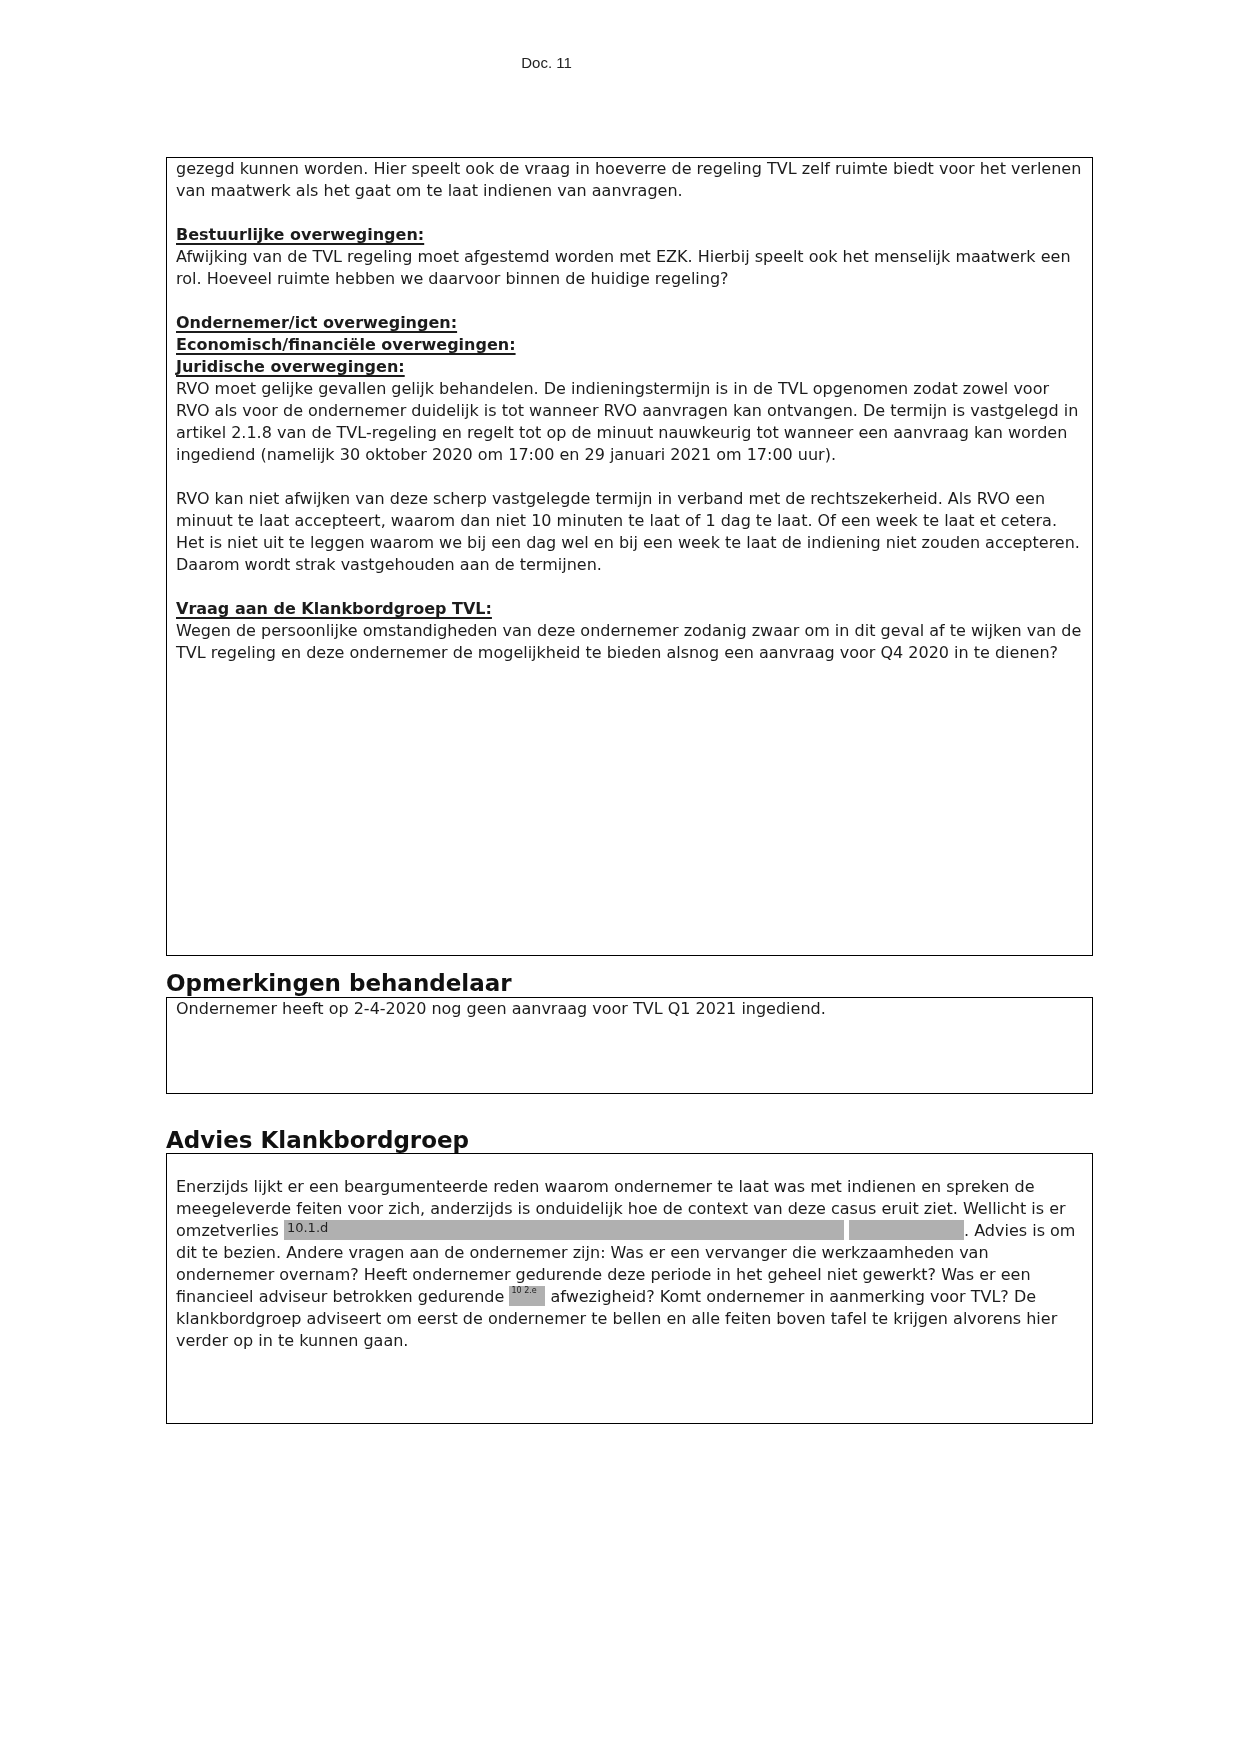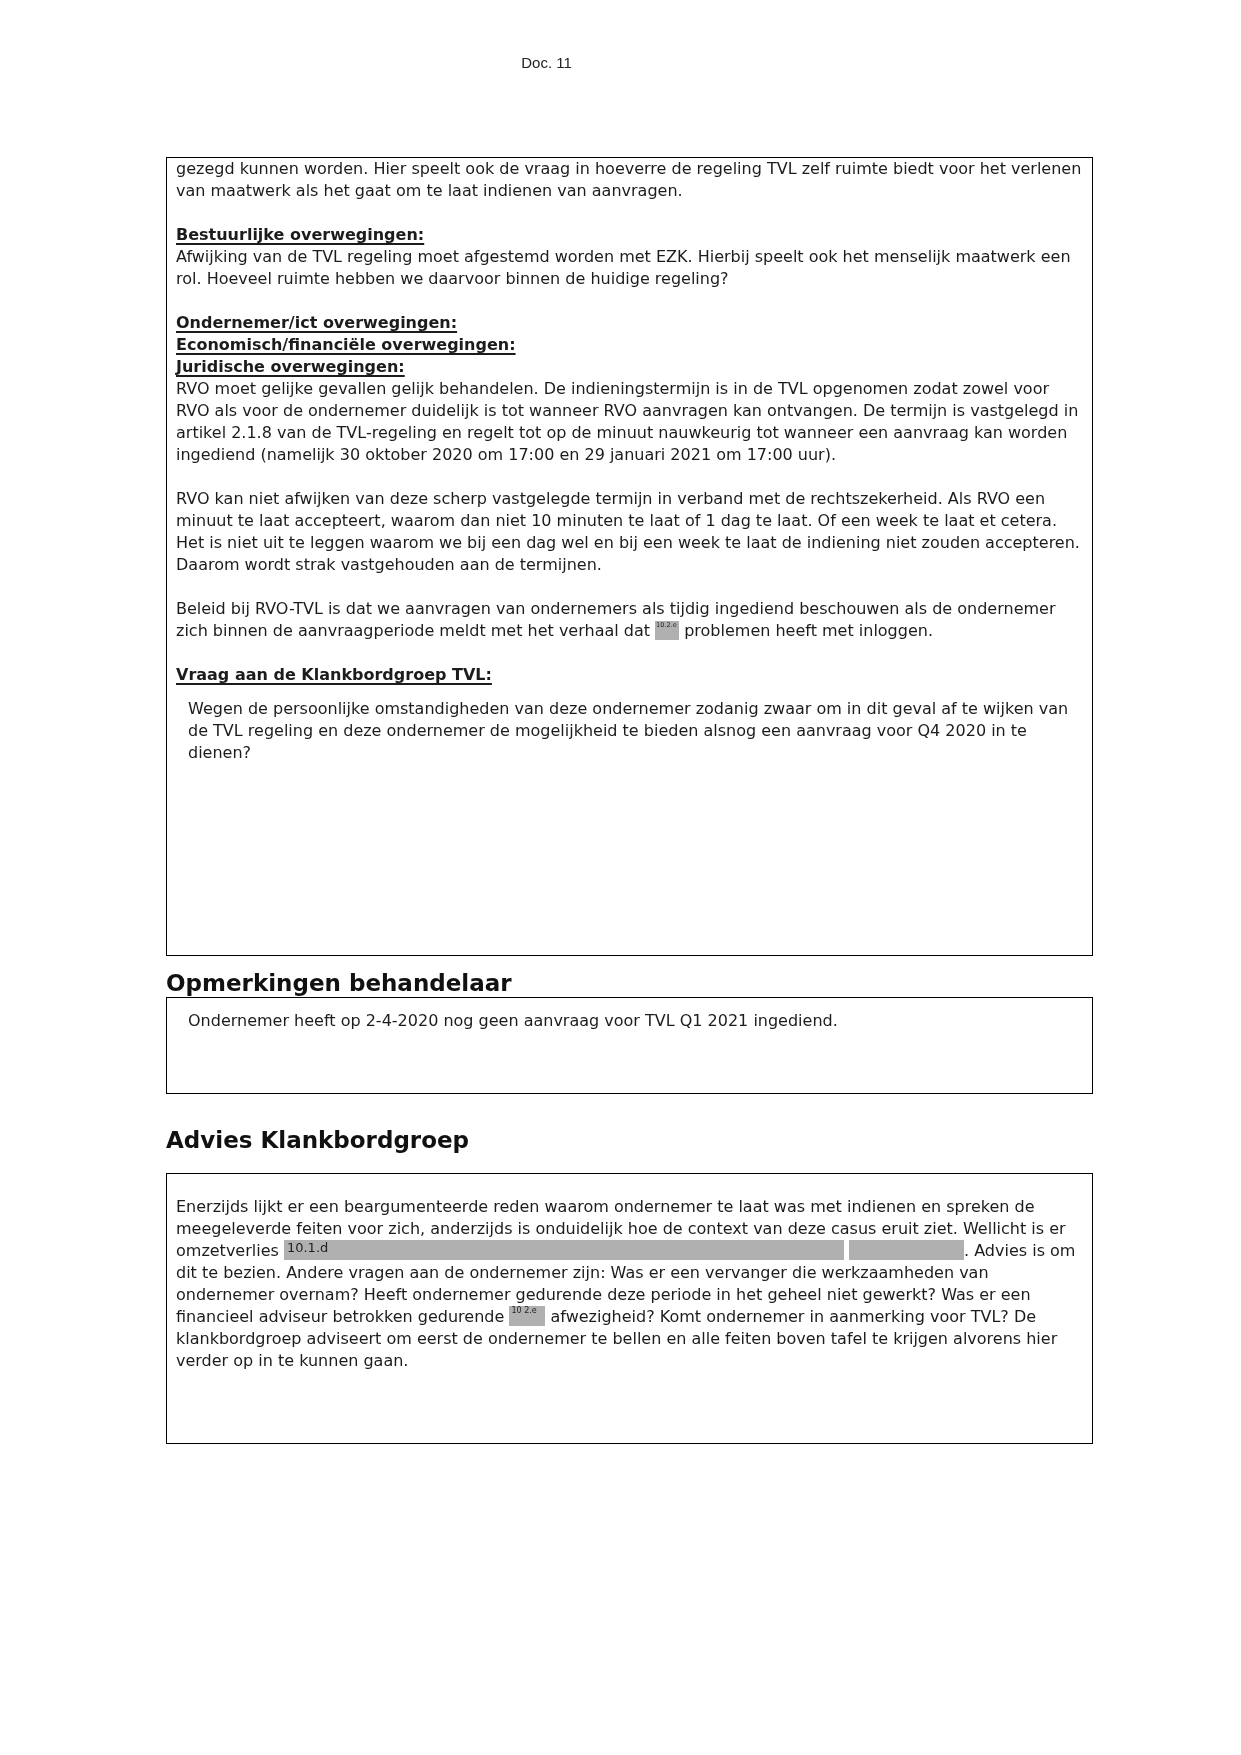--- a/index.html
+++ b/index.html
@@ -28,29 +28,29 @@
   }
   .box1 { margin-top:157px; height:799px; }
   .doc-heading {
     font-size:23px; font-weight:bold; line-height:26px;
     margin:0; color:#111;
     font-family:"DejaVu Sans", sans-serif;
   }
   #opm-heading { margin-top:14px; }
   .box2 { height:97px; margin-top:1px; }
   #adv-heading { margin-top:33px; }
-  .box3 { height:271px; margin-top:20px; }
+  .box3 { height:271px; margin-top:0; }
   .section-heading {
     font-weight:bold;
     text-decoration:underline;
     text-decoration-thickness:2px;
     text-underline-offset:3px;
   }
   p.para { margin:0 0 22px 0; }
-  p.nomargin { margin:12px; }
+  p.nomargin { margin:0; }
   p.leadgap { margin-top:22px; }
   .redaction { display:inline-block; background:#b0b0b0; color:#1f1f1f; overflow:hidden; }
   .red-bar {
     height:20px; vertical-align:-4px;
     font-size:13px; line-height:16px; padding-left:3px;
     text-align:left;
   }
   .red-tag-small {
     width:23px; height:19px; vertical-align:-4px;
     font-size:6.5px; line-height:8px; padding-left:1px;
@@ -69,21 +69,20 @@
 
   <div class="box box1" id="main-box">
       <p class="para">gezegd kunnen worden. Hier speelt ook de vraag in hoeverre de regeling TVL zelf ruimte biedt voor het verlenen van maatwerk als het gaat om te laat indienen van aanvragen.</p>
       <div class="section-heading">Bestuurlijke overwegingen:</div>
       <p class="para">Afwijking van de TVL regeling moet afgestemd worden met EZK. Hierbij speelt ook het menselijk maatwerk een rol. Hoeveel ruimte hebben we daarvoor binnen de huidige regeling?</p>
       <div class="section-heading">Ondernemer/ict overwegingen:</div>
       <div class="section-heading">Economisch/financiële overwegingen:</div>
       <div class="section-heading">Juridische overwegingen:</div>
       <p class="para">RVO moet gelijke gevallen gelijk behandelen. De indieningstermijn is in de TVL opgenomen zodat zowel voor RVO als voor de ondernemer duidelijk is tot wanneer RVO aanvragen kan ontvangen. De termijn is vastgelegd in artikel 2.1.8 van de TVL-regeling en regelt tot op de minuut nauwkeurig tot wanneer een aanvraag kan worden ingediend (namelijk 30 oktober 2020 om 17:00 en 29 januari 2021 om 17:00 uur).</p>
       <p class="para">RVO kan niet afwijken van deze scherp vastgelegde termijn in verband met de rechtszekerheid. Als RVO een minuut te laat accepteert, waarom dan niet 10 minuten te laat of 1 dag te laat. Of een week te laat et cetera. Het is niet uit te leggen waarom we bij een dag wel en bij een week te laat de indiening niet zouden accepteren. Daarom wordt strak vastgehouden aan de termijnen.</p>
-      <p class="para">Beleid bij RVO-TVL is dat we aanvragen van ondernemers als tijdig ingediend beschouwen als de ondernemer zich binnen de aanvraagperiode meldt met het verhaal dat <span class="redaction red-tag-small">10.2.e</span> problemen heeft met inloggen.</p>
       <div class="section-heading">Vraag aan de Klankbordgroep TVL:</div>
       <p class="para nomargin">Wegen de persoonlijke omstandigheden van deze ondernemer zodanig zwaar om in dit geval af te wijken van de TVL regeling en deze ondernemer de mogelijkheid te bieden alsnog een aanvraag voor Q4 2020 in te dienen?</p>
     </div>
 
   <div class="doc-heading" id="opm-heading">Opmerkingen behandelaar</div>
   <div class="box box2">
     <p class="nomargin">Ondernemer heeft op 2-4-2020 nog geen aanvraag voor TVL Q1 2021 ingediend.</p>
   </div>
 
   <div class="doc-heading" id="adv-heading">Advies Klankbordgroep</div>

